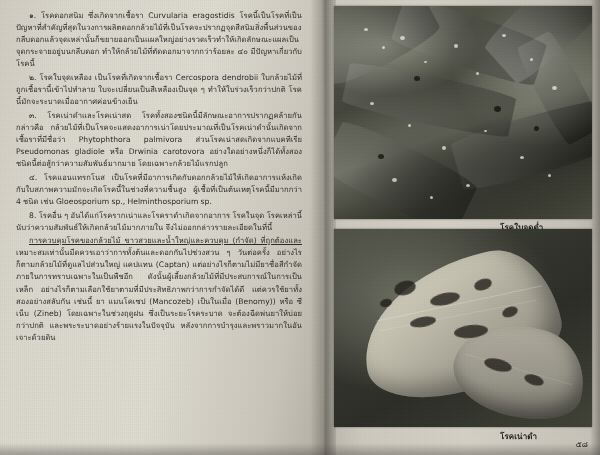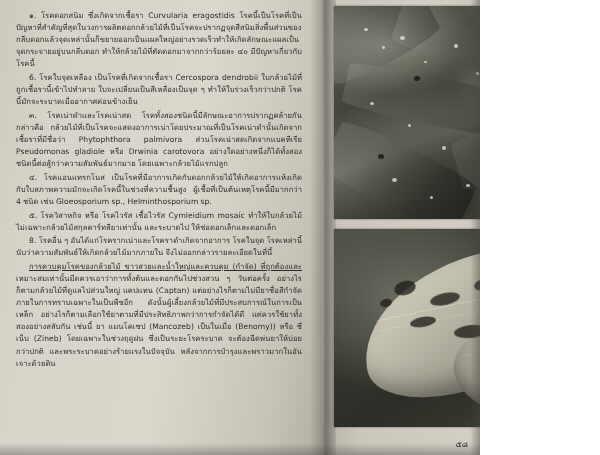--- a/index.html
+++ b/index.html
@@ -2,21 +2,21 @@
 <html><head>
 <meta charset="utf-8">
 <style>
   html, body {
     margin: 0;
     padding: 0;
     background: #ffffff;
   }
   #page {
     position: relative;
-    width: 480px;
+    width: 600px;
     height: 455px;
     overflow: hidden;
     background: #b8b4ac;
     font-family: "DejaVu Sans", sans-serif;
   }
   
   .paper {
     position: absolute;
     inset: 0;
     background:
@@ -201,24 +201,23 @@
 <body>
 
 <div id="page">
   <div class="paper"></div>
   <div class="paper-left"></div>
   <div class="paper-right"></div>
   <div class="gutter"></div>
 
   <div class="text-col">
     <p class="para">๑. โรคดอกสนิม ซึ่งเกิดจากเชื้อรา Curvularia eragostidis โรคนี้เป็นโรคที่เป็นปัญหาที่สำคัญที่สุดในวงการผลิตดอกกล้วยไม้ที่เป็นโรคจะปรากฏจุดสีสนิมสิ่งพื้นส่วนของกลีบดอกแล้วจุดเหล่านั้นก็ขยายออกเป็นแผลใหญ่อย่างรวดเร็วทำให้เกิดลักษณะแผลเป็นจุดกระจายอยู่บนกลีบดอก ทำให้กล้วยไม้ที่ตัดดอกมาจากกว่าร้อยละ ๔๐ มีปัญหาเกี่ยวกับโรคนี้</p>
-    <p class="para">6. โรคใบจุดเหลือง เป็นโรคที่เกิดจากเชื้อรา Cercospora dendrobii ใบกล้วยไม้ที่ถูกเชื้อรานี้เข้าไปทำลาย ใบจะเปลี่ยนเป็นสีเหลืองเป็นจุด ๆ ทำให้ใบร่วงเร็วกว่าปกติ โรคนี้มักจะระบาดเมื่ออากาศค่อนข้างเย็น</p>
+    <p class="para">๒. โรคใบจุดเหลือง เป็นโรคที่เกิดจากเชื้อรา Cercospora dendrobii ใบกล้วยไม้ที่ถูกเชื้อรานี้เข้าไปทำลาย ใบจะเปลี่ยนเป็นสีเหลืองเป็นจุด ๆ ทำให้ใบร่วงเร็วกว่าปกติ โรคนี้มักจะระบาดเมื่ออากาศค่อนข้างเย็น</p>
     <p class="para">๓. โรคเน่าดำและโรคเน่าสด โรคทั้งสองชนิดนี้มีลักษณะอาการปรากฏคล้ายกัน กล่าวคือ กล้วยไม้ที่เป็นโรคจะแสดงอาการเน่าโดยประมาณที่เป็นโรคเน่าดำนั้นเกิดจากเชื้อราที่มีชื่อว่า Phytophthora palmivora ส่วนโรคเน่าสดเกิดจากแบคทีเรีย Pseudomonas gladiole หรือ Drwinia carotovora อย่างใดอย่างหนึ่งก็ได้ทั้งสองชนิดนี้ต่อสู้กว่าความสัมพันธ์มากมาย โดยเฉพาะกล้วยไม้แรกปลูก</p>
     <p class="para">๔. โรคแอนแทรกโนส เป็นโรคที่มีอาการเกิดกับดอกกล้วยไม้ให้เกิดอาการแห้งเกิดกับใบสภาพความมักจะเกิดโรคนี้ในช่วงที่ความชื้นสูง ผู้เชื้อที่เป็นต้นเหตุโรคนี้มีมากกว่า 4 ชนิด เช่น Gloeosporium sp., Helminthosporium sp.</p>
-    <p class="para">๕. โรควิสาหกิจ หรือ โรคไวรัส เชื้อไวรัส Cymleidium mosaic ทำให้ใบกล้วยไม้ไม่เฉพาะกล้วยไม้สกุลคาร์ทลียาเท่านั้น และระบาดไป ให้ช่อดอกเล็กและดอกเล็ก</p>
     <p class="para">8. โรคอื่น ๆ อันได้แก่โรครากเน่าและโรคราดำเกิดจากอาการ โรคในจุด โรคเหล่านี้นับว่าความสัมพันธ์ให้เกิดกล้วยไม้มากภายใน จึงไม่ออกกล่าวรายละเอียดในที่นี้</p>
     <p class="para para-underline-first">การควบคุมโรคของกล้วยไม้ ขาวสวยและน้ำใหญ่และควบคุม (กำจัด) ที่ถูกต้องและเหมาะสมเท่านั้นมีดควรเอาว่าการทั้งต้นและดอกกันไปช่วงสวน ๆ วันต่อครั้ง อย่างไรก็ตามกล้วยไม้ที่ดูแลไปส่วนใหญ่ แคปแทน (Captan) แต่อย่างไรก็ตามไม่มียาชื่อสีกำจัดภายในการทราบเฉพาะในเป็นพืชอีก ดังนั้นผู้เลี้ยงกล้วยไม้ที่มีประสบการณ์ในการเป็นเหล็ก อย่างไรก็ตามเลือกใช้ยาตามที่มีประสิทธิภาพกว่าการกำจัดได้ดี แต่ควรใช้ยาทั้งสองอย่างสลับกัน เช่นนี้ ยา แมนโคเซป (Mancozeb) เป็นในเมื่อ (Benomy)) หรือ ซีเน็บ (Zineb) โดยเฉพาะในช่วงฤดูฝน ซึ่งเป็นระยะโรคระบาด จะต้องฉีดพ่นยาให้บ่อยกว่าปกติ และพระระบาดอย่างร้ายแรงในปัจจุบัน หลังจากการบำรุงและพราวมากในอันเจาะด้วยดิน</p>
   </div>
 
   <div class="photo" id="photo-top">
     <div class="inner">
       <div class="leafscene"></div>
       <div class="blade" style="left:-20px;top:-10px;width:120px;height:70px;transform:rotate(-28deg);"></div>
       <div class="blade" style="left:60px;top:10px;width:150px;height:52px;transform:rotate(18deg);"></div>
       <div class="blade" style="left:150px;top:-14px;width:130px;height:60px;transform:rotate(-42deg);background:linear-gradient(90deg,rgba(255,255,255,.16),rgba(0,0,0,.3));"></div>

